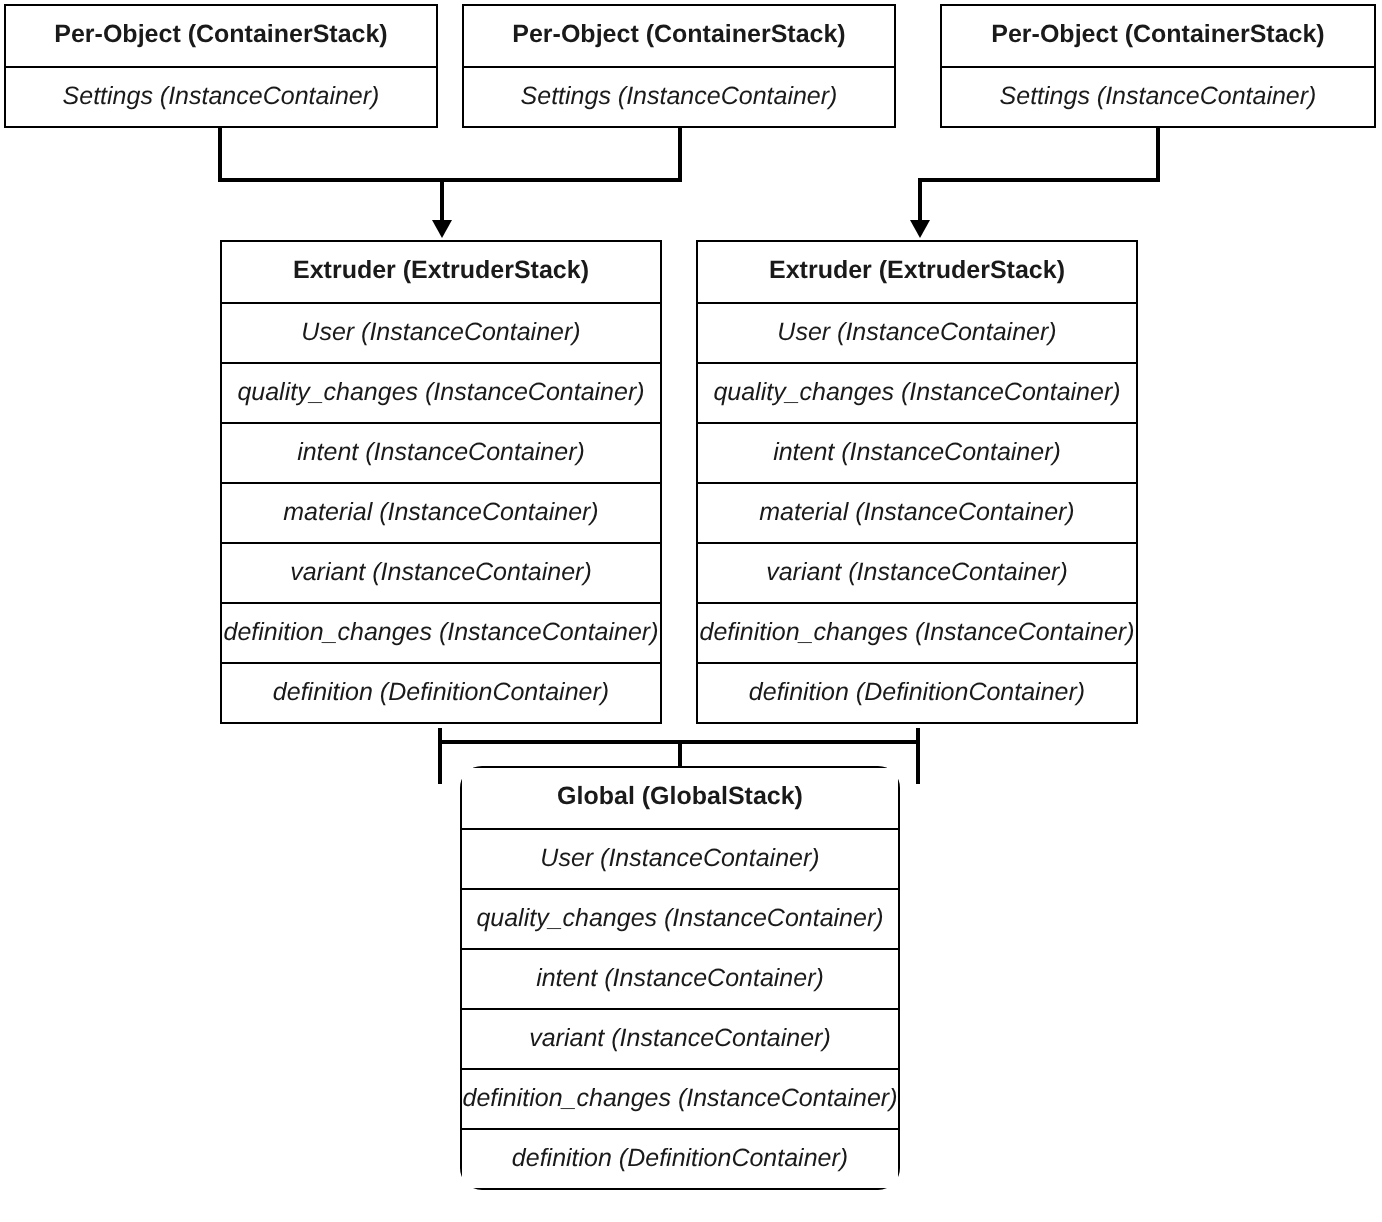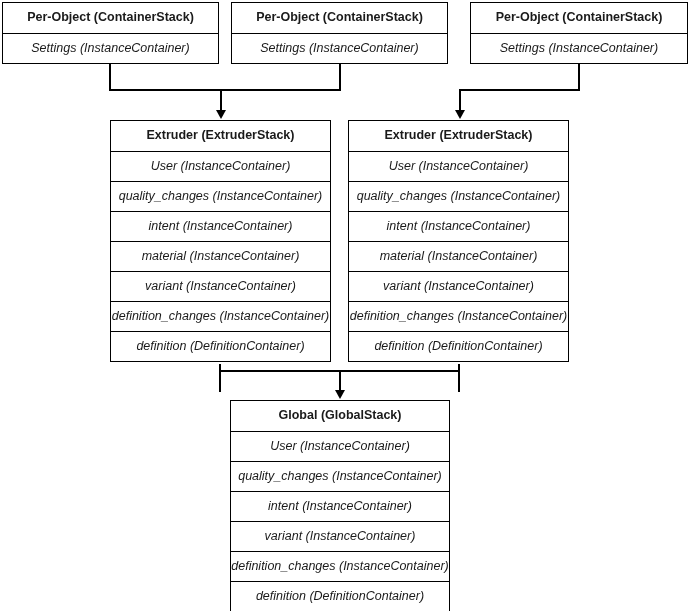--- a/index.html
+++ b/index.html
@@ -117,21 +117,21 @@
     <div class="row header">Extruder (ExtruderStack)</div>
     <div class="row">User (InstanceContainer)</div>
     <div class="row">quality_changes (InstanceContainer)</div>
     <div class="row">intent (InstanceContainer)</div>
     <div class="row">material (InstanceContainer)</div>
     <div class="row">variant (InstanceContainer)</div>
     <div class="row">definition_changes (InstanceContainer)</div>
     <div class="row">definition (DefinitionContainer)</div>
   </div>
 
-  <div class="node" style="left:230px; top:400px; width:220px;">
+  <div class="node" style="left:230px; top:383px; width:220px;border-radius:11px;">
     <div class="row header">Global (GlobalStack)</div>
     <div class="row">User (InstanceContainer)</div>
     <div class="row">quality_changes (InstanceContainer)</div>
     <div class="row">intent (InstanceContainer)</div>
     <div class="row">variant (InstanceContainer)</div>
     <div class="row">definition_changes (InstanceContainer)</div>
     <div class="row">definition (DefinitionContainer)</div>
   </div>
 
 </div>

